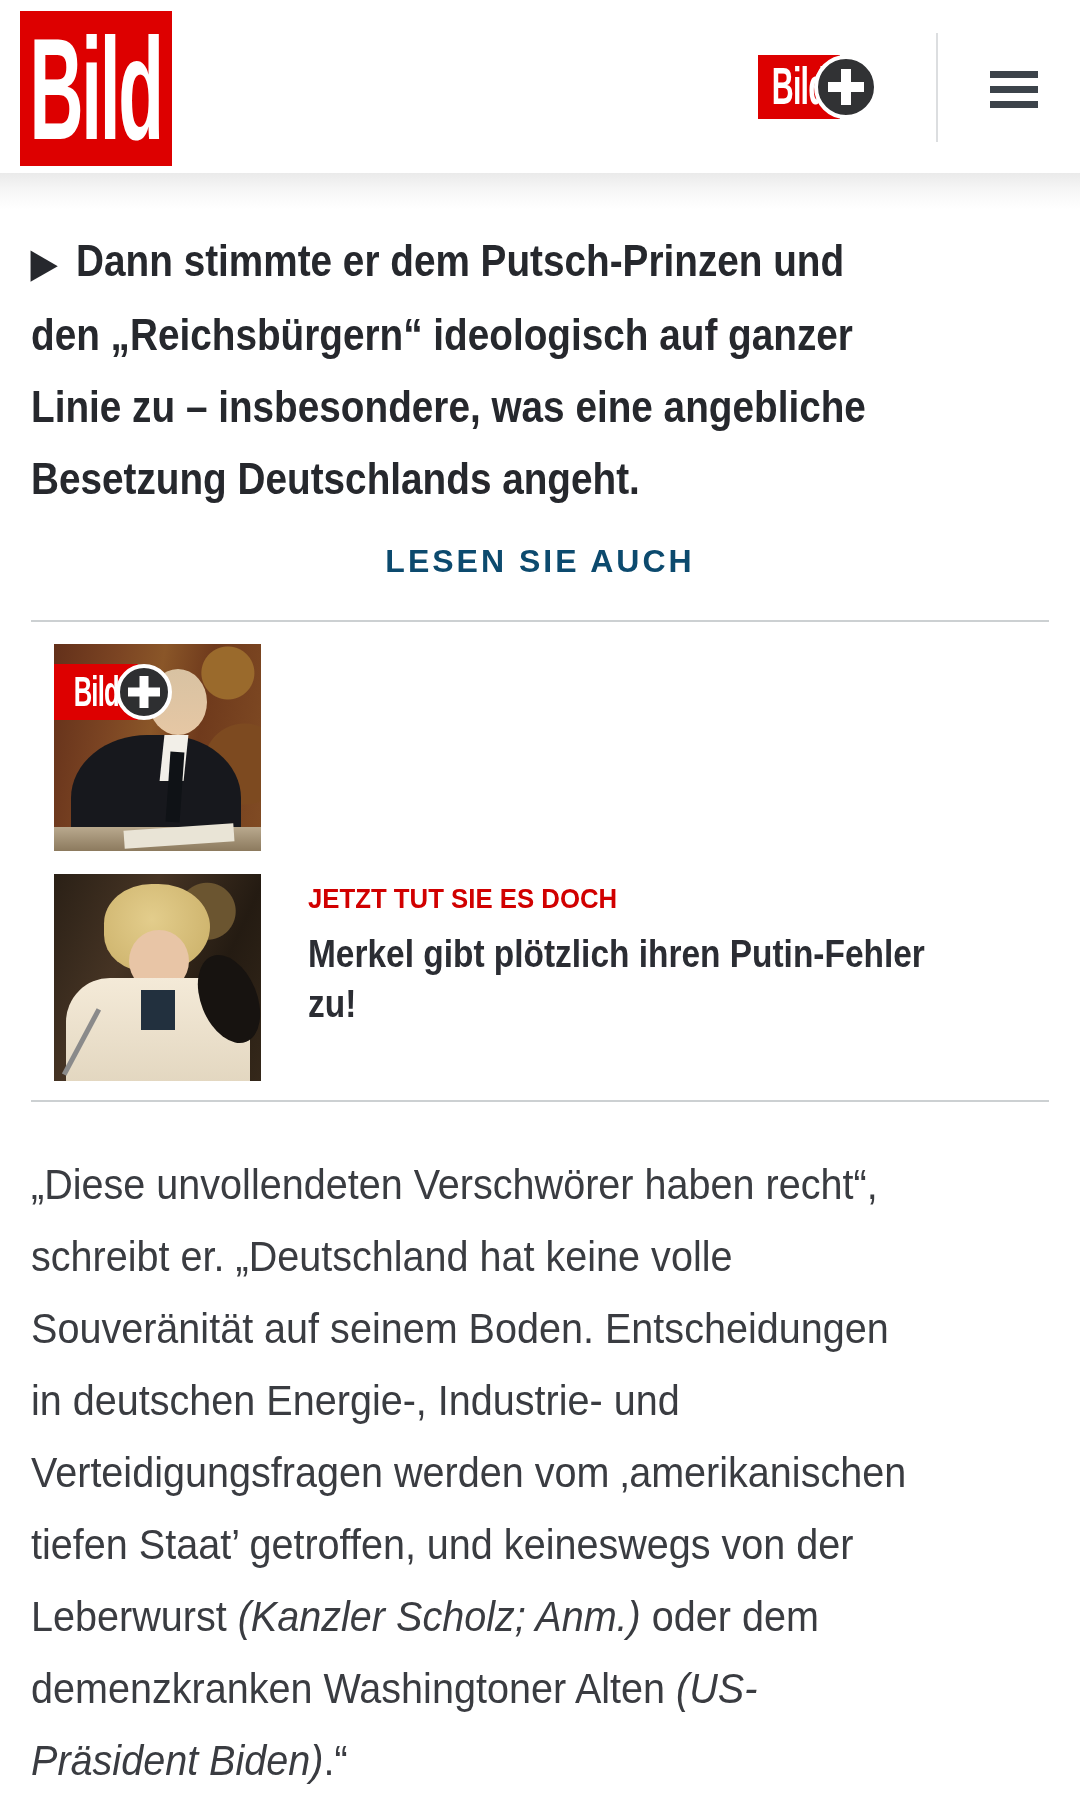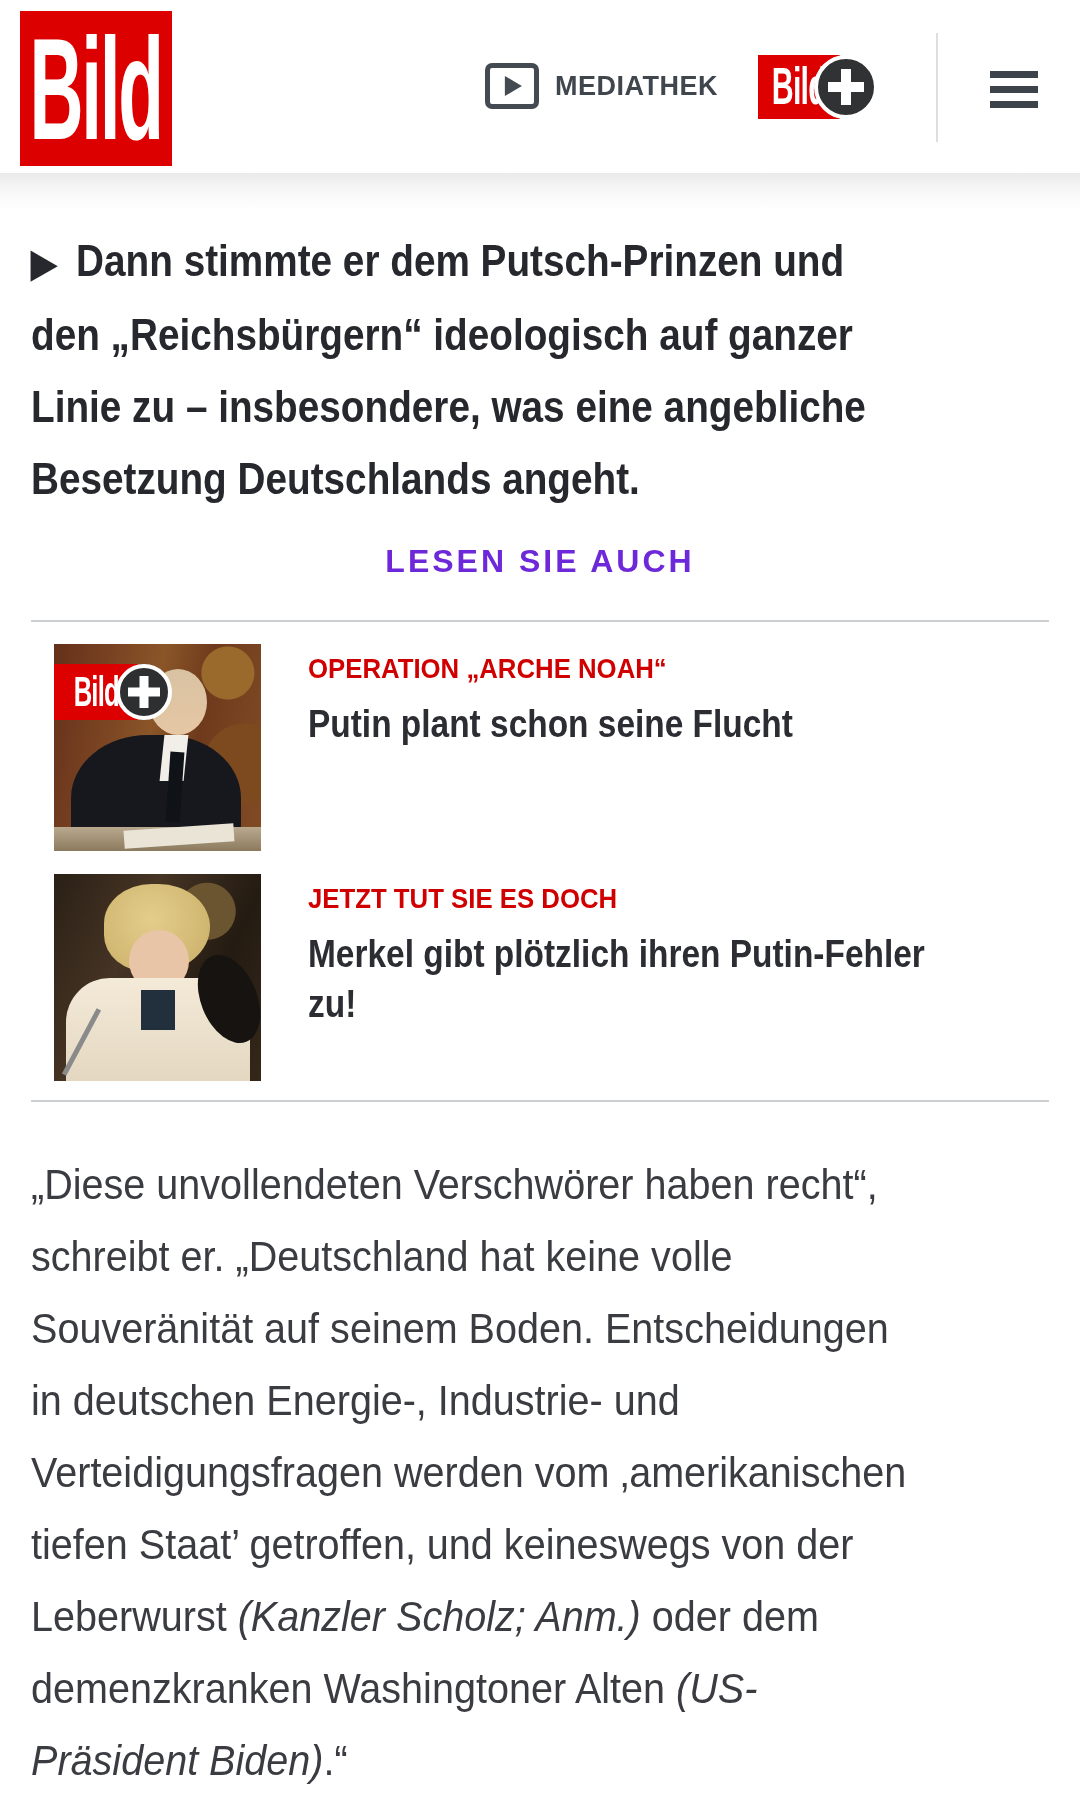--- a/index.html
+++ b/index.html
@@ -43,21 +43,21 @@
   .header-shadow { height: 36px; background: linear-gradient(180deg, #eaeaea 0%, #f6f6f6 45%, #ffffff 100%); }
 
   
   .content { padding: 0 31px; }
   .intro {
     margin-top: 16px; font-weight: bold; font-size: 44px; line-height: 72px;
     color: #26282d; white-space: pre-line;
     width: 113.6%; transform: scaleX(0.88); transform-origin: 0 0;
   }
   .intro .bullet { margin-right: 22px; font-size: 38px; }
-  .read-also { margin-top: 28px; text-align: center; font-size: 32px; font-weight: bold; letter-spacing: 3px; color: #6d28d9; }
+  .read-also { margin-top: 28px; text-align: center; font-size: 32px; font-weight: bold; letter-spacing: 3px; color: #0c4a6e; }
   .sep { border-top: 2px solid #ccd0d2; margin-top: 40px; }
   .sep2 { border-top: 2px solid #ccd0d2; margin-top: 19px; }
 
   .teaser { display: flex; gap: 47px; margin: 22px 0 0 23px; text-decoration: none; color: inherit; cursor: pointer; }
   .teaser + .teaser { margin-top: 23px; }
   .photo { width: 207px; height: 207px; position: relative; overflow: hidden; flex: none; }
   .tx { width: 713px; padding-top: 8px; }
   .kicker {
     color: #d10000; font-weight: bold; font-size: 28px; line-height: 33px;
     transform: scaleX(0.92); transform-origin: 0 0; width: 108%;
@@ -107,24 +107,20 @@
   }
   .body-text em { font-style: italic; }
 </style>
 </head>
 <body>
 
 <header class="header">
   <div class="logo">
     <span>Bild</span>
   </div>
-  <div class="mediathek">
-    <span class="play-frame"></span>
-    <span class="mediathek-label">MEDIATHEK</span>
-  </div>
   <div class="bildplus">
     <span class="bp-rect">
       <span>Bild</span>
     </span>
     <span class="bp-circle"></span>
   </div>
   <span class="hdr-divider"></span>
   <div class="burger">
     <i></i>
     <i></i>
@@ -152,24 +148,20 @@
       <span class="pp-tie"></span>
       <span class="pp-desk"></span>
       <span class="pp-paper"></span>
       <span class="pbadge">
         <span class="pbadge-rect">
           <span>Bild</span>
         </span>
         <span class="pbadge-circle"></span>
       </span>
     </span>
-    <span class="tx">
-      <span class="kicker" style="display:block">OPERATION „ARCHE NOAH“</span>
-      <span class="t-headline" style="display:block">Putin plant schon seine Flucht</span>
-    </span>
   </a>
 
   <a class="teaser">
     <span class="photo photo-merkel">
       <span class="mm-hair"></span>
       <span class="mm-face"></span>
       <span class="mm-blazer"></span>
       <span class="mm-shirt"></span>
       <span class="mm-hand"></span>
       <span class="mm-mic"></span>

